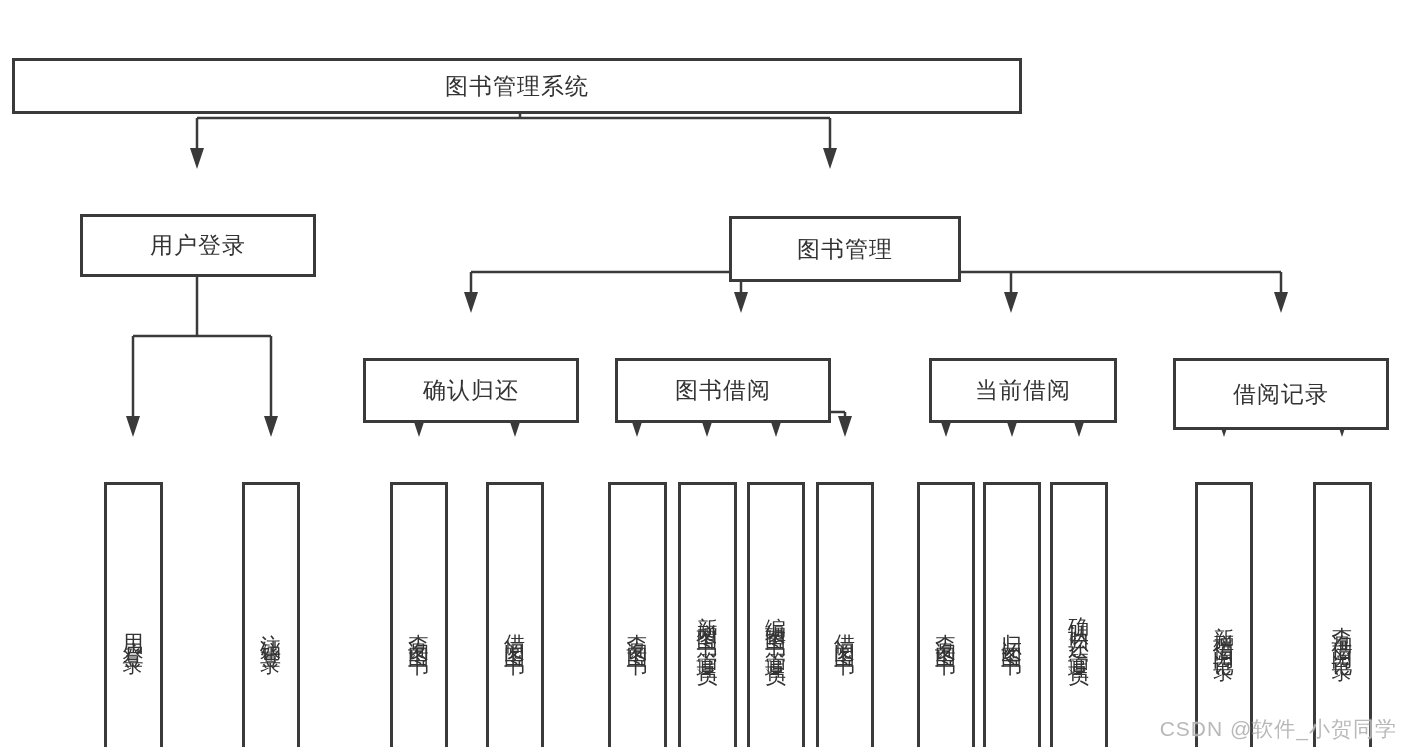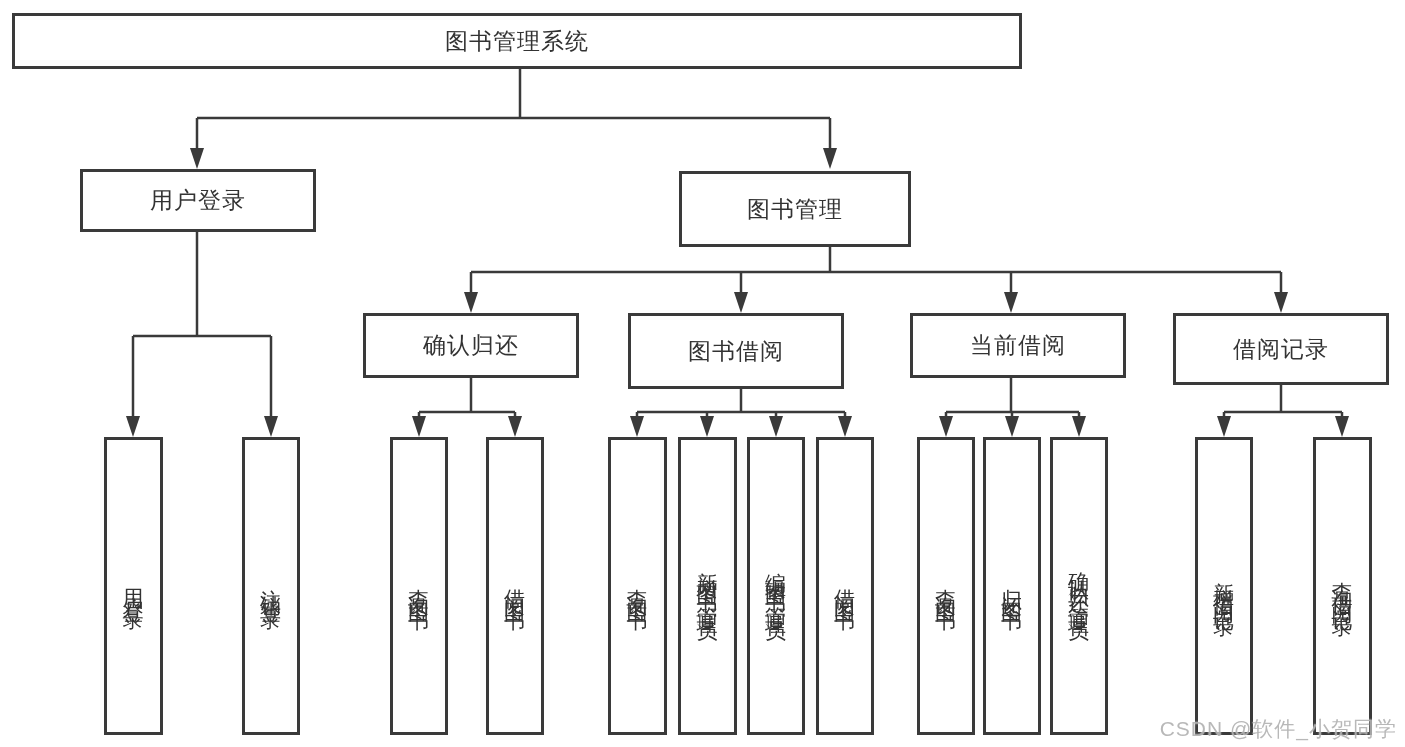--- a/index.html
+++ b/index.html
@@ -11,20 +11,21 @@
     font-family:"Liberation Sans","DejaVu Sans",sans-serif; color:var(--text);
     overflow:hidden;
   }
   svg.wires{position:absolute;left:0;top:0;width:1405px;height:747px;pointer-events:none;}
   svg.wires line{stroke:var(--line);stroke-width:2.5;}
   svg.wires polygon{fill:var(--line);}
   .box{
     position:absolute; box-sizing:border-box; border:3px solid var(--line);
     background:#fff; display:flex; align-items:center; justify-content:center;
     text-align:center;
+    margin-top:45px;
   }
   .box .h{
     font-size:23px; letter-spacing:1px; white-space:nowrap; line-height:1;
   }
   .box.v .t{
     writing-mode:vertical-rl; text-orientation:mixed;
     font-size:21px; letter-spacing:7px; line-height:1.1;
   }
   .watermark{
     position:absolute; right:8px; bottom:4px; font-size:21px;
@@ -106,31 +107,31 @@
     </g>
   </svg>
 
   <div class="box" style="left:12px;top:13px;width:1010px;height:56px">
     <span class="h">图书管理系统</span>
   </div>
 
   <div class="box" style="left:80px;top:169px;width:236px;height:63px">
     <span class="h">用户登录</span>
   </div>
-  <div class="box" style="left:679px;top:171px;width:232px;height:76px">
+  <div class="box" style="left:729px;top:171px;width:232px;height:66px">
     <span class="h">图书管理</span>
   </div>
 
   <div class="box" style="left:363px;top:313px;width:216px;height:65px">
     <span class="h">确认归还</span>
   </div>
-  <div class="box" style="left:628px;top:313px;width:216px;height:76px">
+  <div class="box" style="left:615px;top:313px;width:216px;height:65px">
     <span class="h">图书借阅</span>
   </div>
-  <div class="box" style="left:910px;top:313px;width:216px;height:65px">
+  <div class="box" style="left:929px;top:313px;width:188px;height:65px">
     <span class="h">当前借阅</span>
   </div>
   <div class="box" style="left:1173px;top:313px;width:216px;height:72px">
     <span class="h">借阅记录</span>
   </div>
 
   <div class="box v" style="left:104px;top:437px;width:59px;height:298px">
     <span class="t">用户登录</span>
   </div>
   <div class="box v" style="left:242px;top:437px;width:58px;height:298px">

